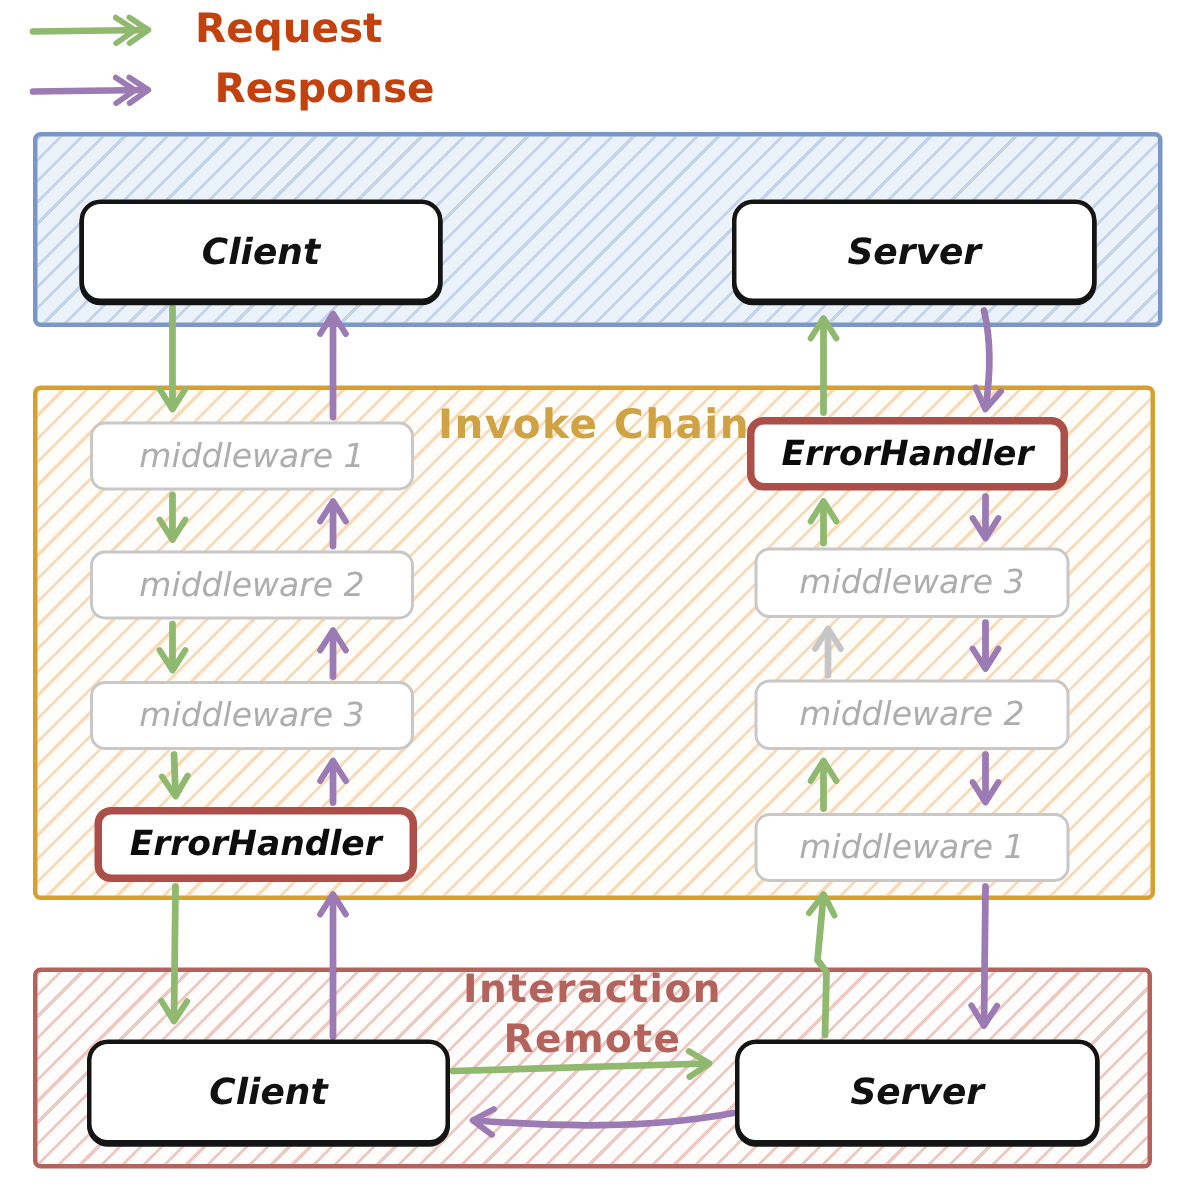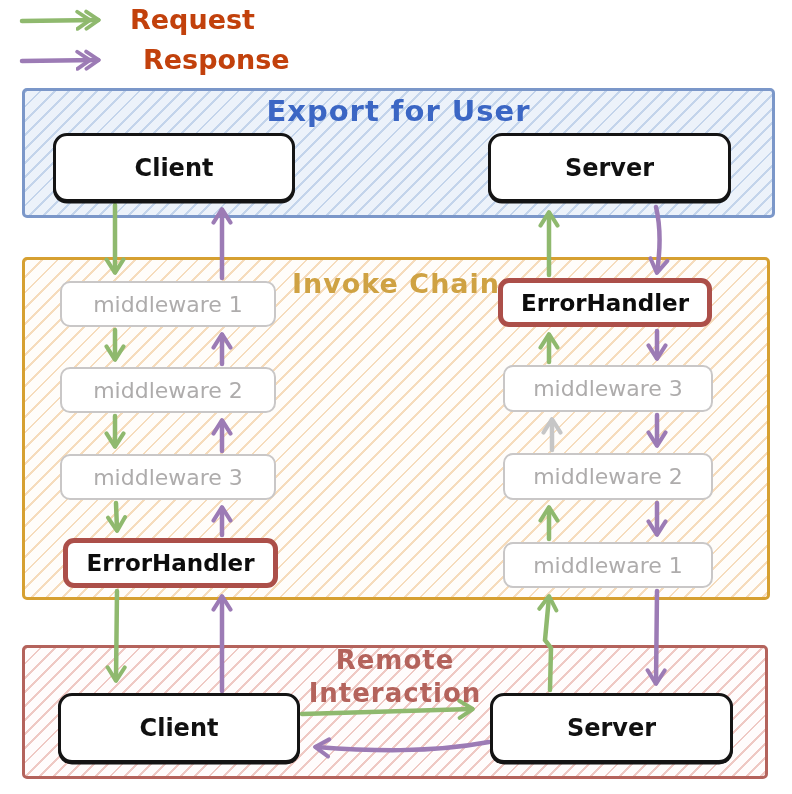--- a/index.html
+++ b/index.html
@@ -20,21 +20,21 @@
   .title{position:absolute;z-index:6;font-weight:bold;text-align:center;letter-spacing:1px;}
   .t-export{left:22px;top:94px;width:753px;font-size:29px;color:#3b66c4;}
   .t-invoke{left:22px;top:268px;width:748px;font-size:27px;color:#cfa243;}
   .t-remote{left:22px;top:644px;width:746px;font-size:26px;color:#b4635c;line-height:33px;}
   
   .legend-label{position:absolute;z-index:6;color:#c2410c;font-weight:600;font-size:27px;}
   .lg-request{left:130px;top:4px;}
   .lg-response{left:130px;top:44px;margin-left:13px;}
   
   .node{position:absolute;z-index:10;box-sizing:border-box;background:#ffffff;
-    display:flex;align-items:center;justify-content:center;}
+    display:flex;align-items:center;justify-content:center;font-style:italic;}
   .endpoint{border:3.5px solid #141414;border-radius:14px;
     font-weight:bold;font-size:24px;color:#111;box-shadow:0 1.5px 0 #141414;}
   .mw{border:2.5px solid #c9c7c7;border-radius:10px;font-size:22px;color:#aeacac;}
   .eh{border:5px solid #ac4f49;border-radius:11px;font-weight:bold;font-size:23px;color:#0c0c0c;}
   
   .n-top-client{left:53px;top:133px;width:242px;height:69px;}
   .n-top-server{left:488px;top:133px;width:243px;height:69px;}
   .n-mw-l1{left:60px;top:281px;width:216px;height:46px;}
   .n-mw-l2{left:60px;top:367px;width:216px;height:46px;}
   .n-mw-l3{left:60px;top:454px;width:216px;height:46px;}
@@ -106,25 +106,24 @@
       <path d="M657,591 L656,683" marker-end="url(#head-purple)" stroke="#9c7bb5"></path>
 
       <path d="M302,714 L472,709" marker-end="url(#head-green)" stroke="#8fb96e"></path>
       <path d="M489,742 C430,753 370,751 316,747" marker-end="url(#head-purple)" stroke="#9c7bb5"></path>
     </g>
   </svg>
 
   <span class="legend-label lg-request">Request</span>
   <span class="legend-label lg-response">Response</span>
 
-  <div class="title t-export">Export for User</div>
   <div class="title t-invoke">Invoke Chain</div>
   <div class="title t-remote">
+    <div>Interaction</div>
     <div>Remote</div>
-    <div>Interaction</div>
   </div>
 
   <div class="node endpoint n-top-client">Client</div>
   <div class="node endpoint n-top-server">Server</div>
 
   <div class="node mw n-mw-l1">middleware 1</div>
   <div class="node mw n-mw-l2">middleware 2</div>
   <div class="node mw n-mw-l3">middleware 3</div>
   <div class="node eh n-eh-left">ErrorHandler</div>
 

